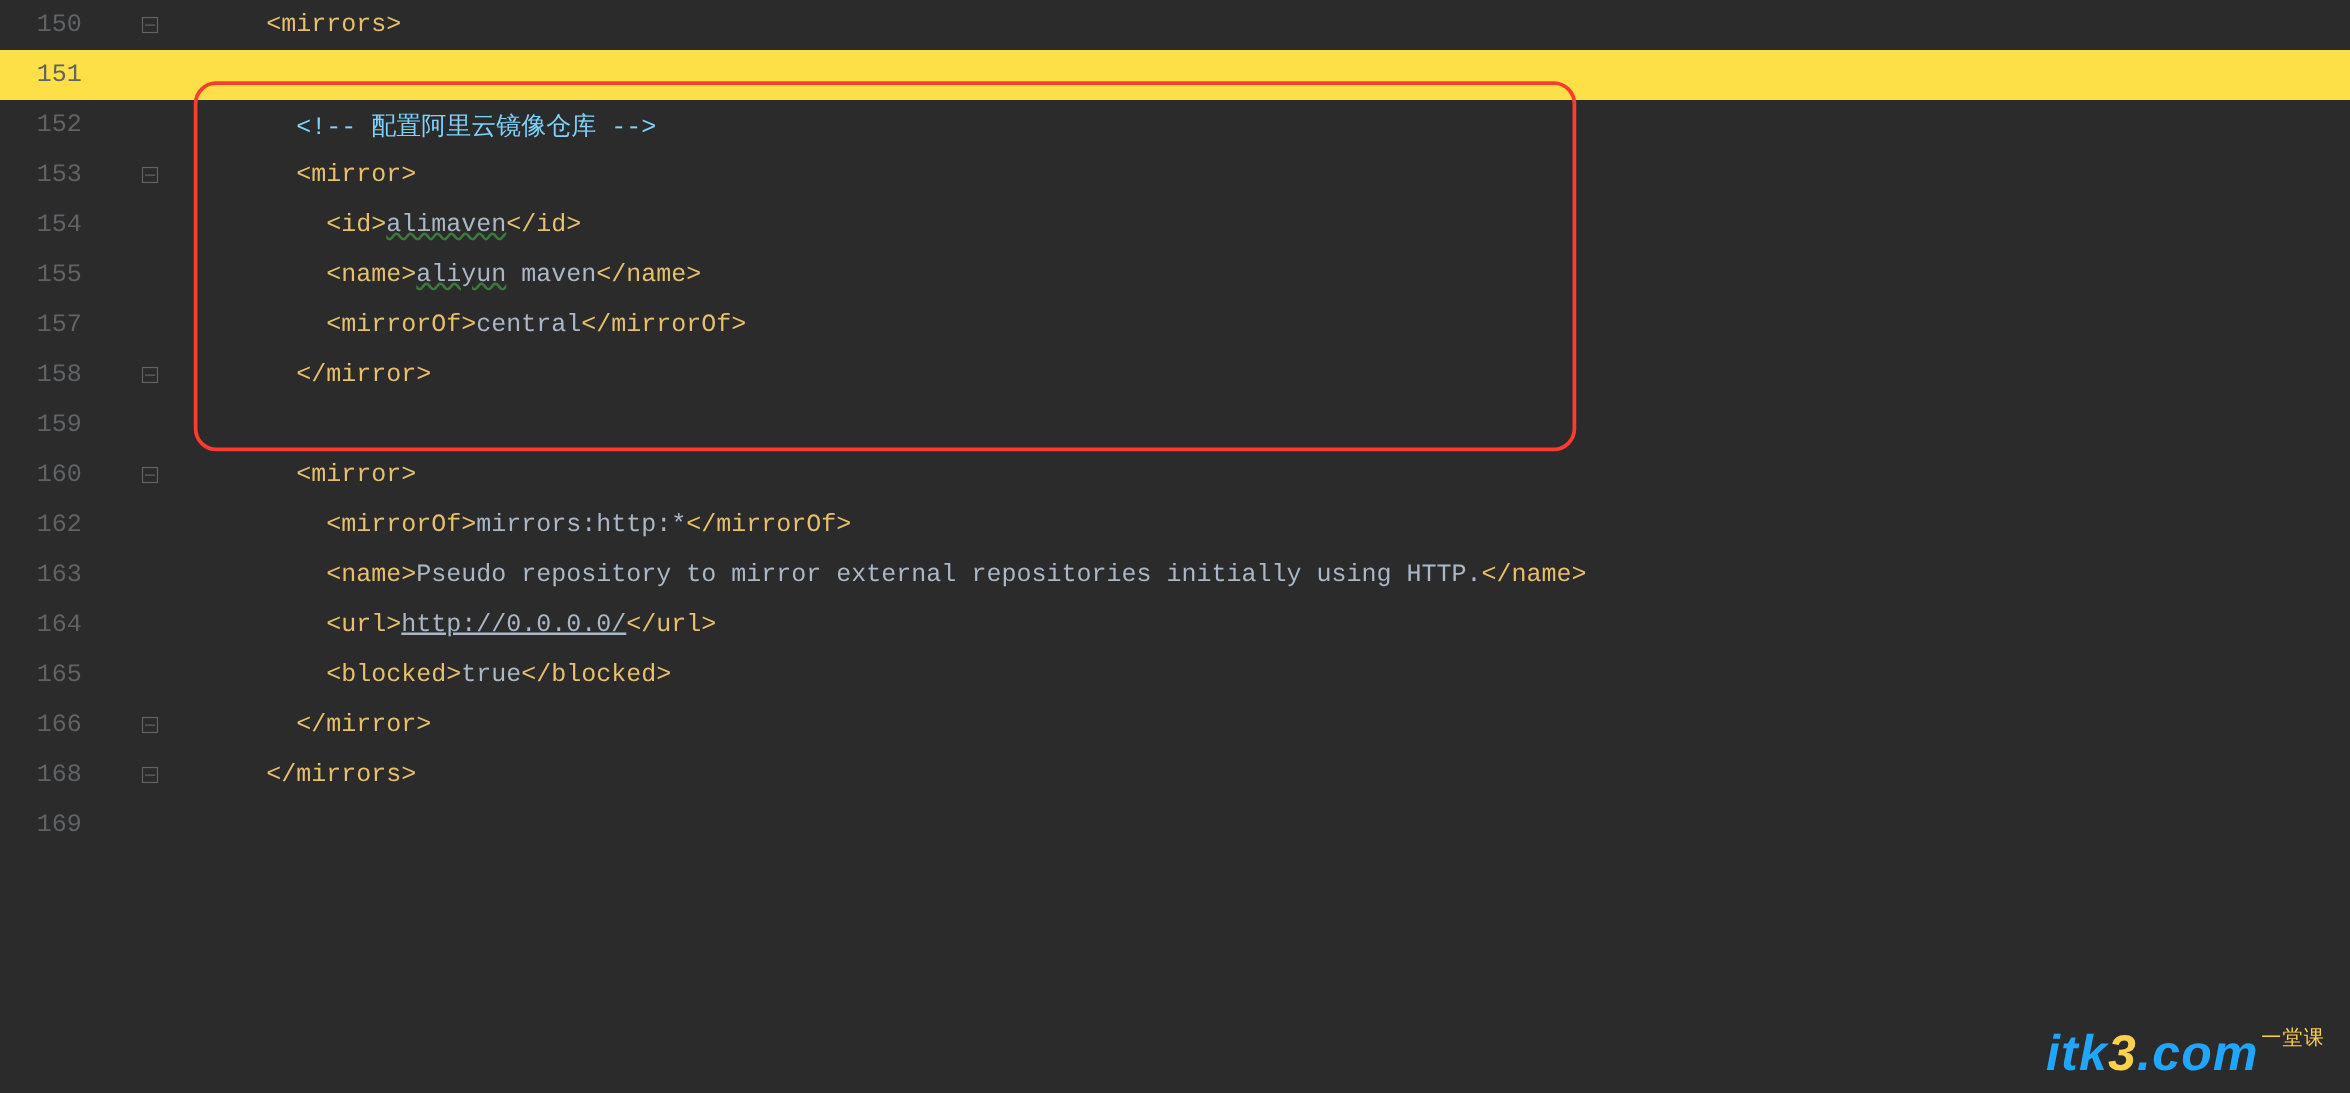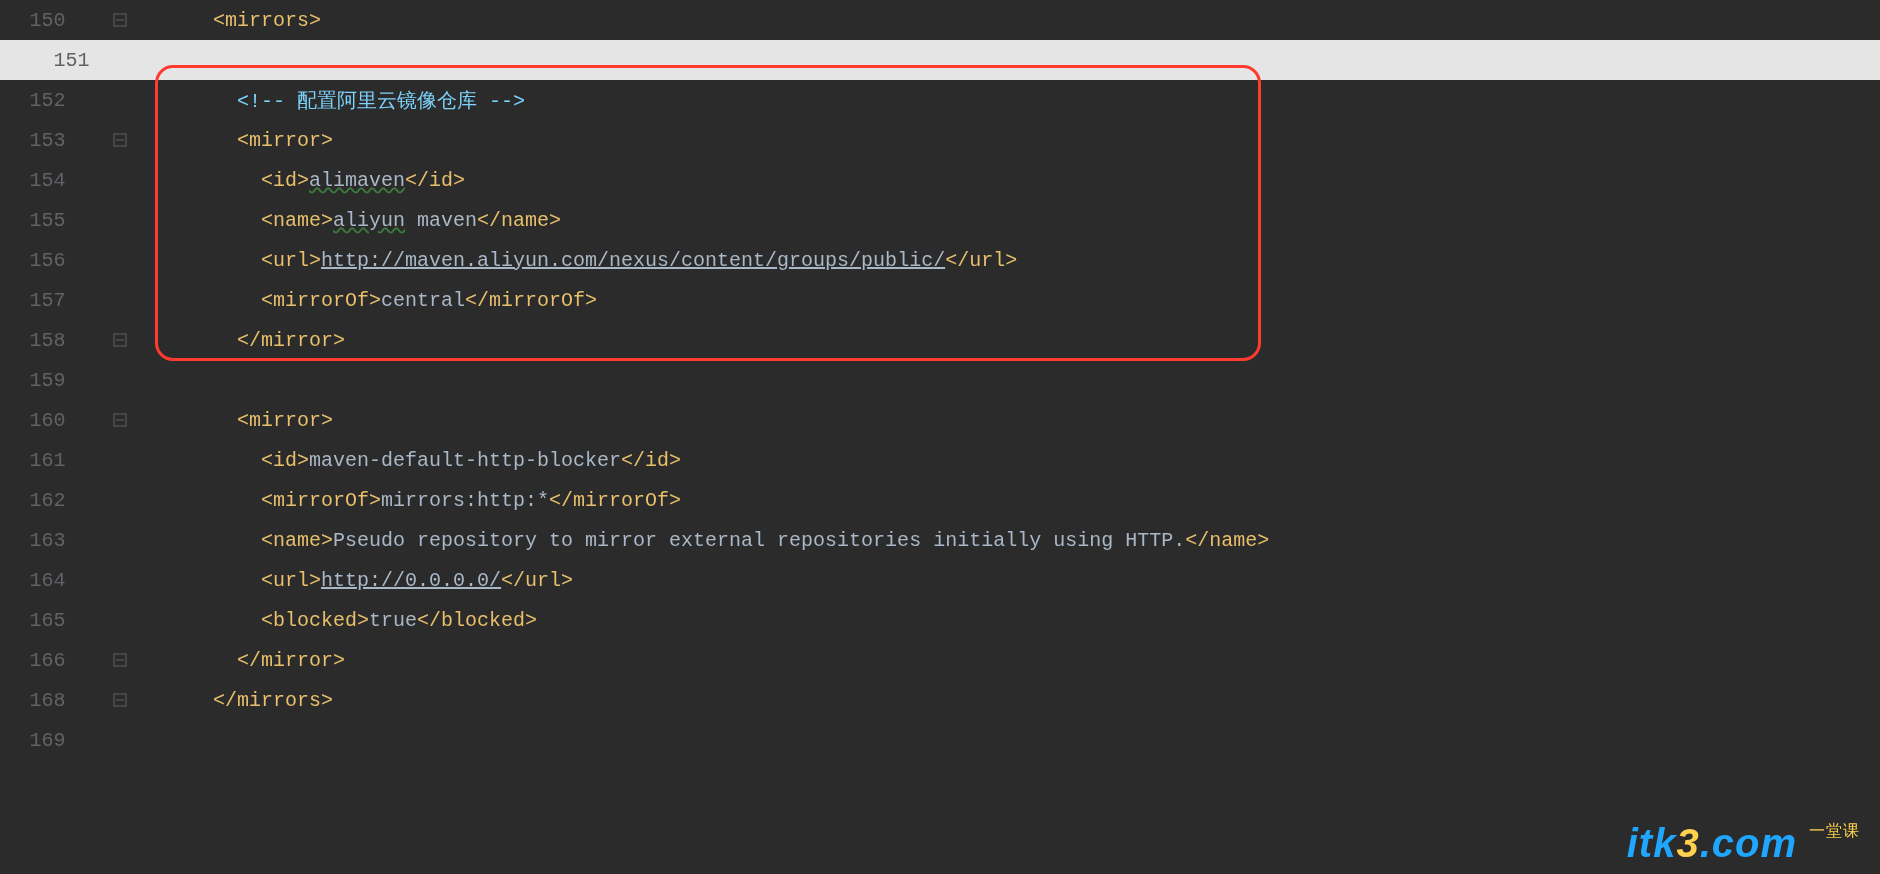--- a/index.html
+++ b/index.html
@@ -1,63 +1,61 @@
 <!DOCTYPE html>
 <html><head>
 <meta charset="utf-8">
 <style>
   html,body{margin:0;padding:0;background:#2b2b2b;font-family:Menlo,Consolas,"Courier New",monospace;font-size:20px;width:1880px;height:874px;overflow:hidden;color:#a9b7c6;}
   .editor{display:flex;flex-direction:column;width:1880px;height:874px;position:relative;}
   .line{display:flex;height:40px;align-items:center;white-space:pre;}
-  .line.current{background:#e5e5e5;padding-left:24px;}
+  .line.current{background:#fde047;}
   .gutter{width:95px;color:#606366;text-align:center;padding-right:10px;flex:0 0 95px;user-select:none;}
   .foldcol{width:30px;flex:0 0 30px;display:flex;align-items:center;justify-content:center;color:#606366;user-select:none;}
   .fold-border{border-left:1px solid #555;height:100%;}
   .code{flex:1;padding-left:30px;}
   .tag{color:#e8bf6a;}
   .txt{color:#a9b7c6;text-align:center;}
   .comment{color:#7dd3fc;}
   .link{color:#a9b7c6;text-decoration:underline;}
   .wavy{text-decoration:underline;text-decoration-style:wavy;text-decoration-color:#3c7a3c;}
   .highlight-box{position:absolute;left:155px;top:65px;width:1100px;height:290px;border:3px solid #ff3b30;border-radius:18px;pointer-events:none;}
   .watermark{position:absolute;right:20px;bottom:8px;font-family:Arial,Helvetica,sans-serif;font-weight:700;font-size:40px;color:#1fa6ff;font-style:italic;letter-spacing:1px;user-select:none;}
   .watermark .three{color:#ffd24d;}
-  .watermark-sub{font-size:16px;color:#ffd24d;font-style:normal;font-weight:400;display:inline-block;vertical-align:top;margin-left:12px;line-height:20px;}
+  .watermark-sub{font-size:16px;color:#ffd24d;font-style:normal;font-weight:400;display:inline-block;vertical-align:top;margin-left:2px;line-height:20px;}
   .fold-icon{width:14px;height:14px;}
 </style>
 </head>
 <body>
 
 <div class="editor">
   <div id="lines">
       <div class="line"><div class="gutter">150</div><div class="foldcol"><svg class="fold-icon" viewBox="0 0 14 14">
             <rect x="1" y="1" width="12" height="12" fill="none" stroke="#606366"></rect>
             <line x1="3" y1="7" x2="11" y2="7" stroke="#606366"></line>
           </svg></div><div class="code">    <span class="tag">&lt;mirrors&gt;</span></div></div>
       <div class="line current"><div class="gutter">151</div><div class="foldcol"><div class="fold-border"></div></div><div class="code"></div></div>
       <div class="line"><div class="gutter">152</div><div class="foldcol"><div class="fold-border"></div></div><div class="code">      <span class="comment">&lt;!-- 配置阿里云镜像仓库 --&gt;</span></div></div>
       <div class="line"><div class="gutter">153</div><div class="foldcol"><svg class="fold-icon" viewBox="0 0 14 14">
             <rect x="1" y="1" width="12" height="12" fill="none" stroke="#606366"></rect>
             <line x1="3" y1="7" x2="11" y2="7" stroke="#606366"></line>
           </svg></div><div class="code">      <span class="tag">&lt;mirror&gt;</span></div></div>
       <div class="line"><div class="gutter">154</div><div class="foldcol"><div class="fold-border"></div></div><div class="code">        <span class="tag">&lt;id&gt;</span><span class="txt wavy">alimaven</span><span class="tag">&lt;/id&gt;</span></div></div>
       <div class="line"><div class="gutter">155</div><div class="foldcol"><div class="fold-border"></div></div><div class="code">        <span class="tag">&lt;name&gt;</span><span class="txt wavy">aliyun</span><span class="txt"> maven</span><span class="tag">&lt;/name&gt;</span></div></div>
-      <div class="line"><div class="gutter">156</div><div class="foldcol"><div class="fold-border"></div></div><div class="code">        <span class="tag">&lt;url&gt;</span><span class="link">http://maven.aliyun.com/nexus/content/groups/public/</span><span class="tag">&lt;/url&gt;</span></div></div>
       <div class="line"><div class="gutter">157</div><div class="foldcol"><div class="fold-border"></div></div><div class="code">        <span class="tag">&lt;mirrorOf&gt;</span><span class="txt">central</span><span class="tag">&lt;/mirrorOf&gt;</span></div></div>
       <div class="line"><div class="gutter">158</div><div class="foldcol"><svg class="fold-icon" viewBox="0 0 14 14">
             <rect x="1" y="1" width="12" height="12" fill="none" stroke="#606366"></rect>
             <line x1="3" y1="7" x2="11" y2="7" stroke="#606366"></line>
             <line x1="7" y1="3" x2="7" y2="11" stroke="none"></line>
           </svg></div><div class="code">      <span class="tag">&lt;/mirror&gt;</span></div></div>
       <div class="line"><div class="gutter">159</div><div class="foldcol"><div class="fold-border"></div></div><div class="code"></div></div>
       <div class="line"><div class="gutter">160</div><div class="foldcol"><svg class="fold-icon" viewBox="0 0 14 14">
             <rect x="1" y="1" width="12" height="12" fill="none" stroke="#606366"></rect>
             <line x1="3" y1="7" x2="11" y2="7" stroke="#606366"></line>
           </svg></div><div class="code">      <span class="tag">&lt;mirror&gt;</span></div></div>
-      <div class="line"><div class="gutter">161</div><div class="foldcol"><div class="fold-border"></div></div><div class="code">        <span class="tag">&lt;id&gt;</span><span class="txt">maven-default-http-blocker</span><span class="tag">&lt;/id&gt;</span></div></div>
       <div class="line"><div class="gutter">162</div><div class="foldcol"><div class="fold-border"></div></div><div class="code">        <span class="tag">&lt;mirrorOf&gt;</span><span class="txt">mirrors:http:*</span><span class="tag">&lt;/mirrorOf&gt;</span></div></div>
       <div class="line"><div class="gutter">163</div><div class="foldcol"><div class="fold-border"></div></div><div class="code">        <span class="tag">&lt;name&gt;</span><span class="txt">Pseudo repository to mirror external repositories initially using HTTP.</span><span class="tag">&lt;/name&gt;</span></div></div>
       <div class="line"><div class="gutter">164</div><div class="foldcol"><div class="fold-border"></div></div><div class="code">        <span class="tag">&lt;url&gt;</span><span class="link">http://0.0.0.0/</span><span class="tag">&lt;/url&gt;</span></div></div>
       <div class="line"><div class="gutter">165</div><div class="foldcol"><div class="fold-border"></div></div><div class="code">        <span class="tag">&lt;blocked&gt;</span><span class="txt">true</span><span class="tag">&lt;/blocked&gt;</span></div></div>
       <div class="line"><div class="gutter">166</div><div class="foldcol"><svg class="fold-icon" viewBox="0 0 14 14">
             <rect x="1" y="1" width="12" height="12" fill="none" stroke="#606366"></rect>
             <line x1="3" y1="7" x2="11" y2="7" stroke="#606366"></line>
             <line x1="7" y1="3" x2="7" y2="11" stroke="none"></line>
           </svg></div><div class="code">      <span class="tag">&lt;/mirror&gt;</span></div></div>
       <div class="line"><div class="gutter">168</div><div class="foldcol"><svg class="fold-icon" viewBox="0 0 14 14">

